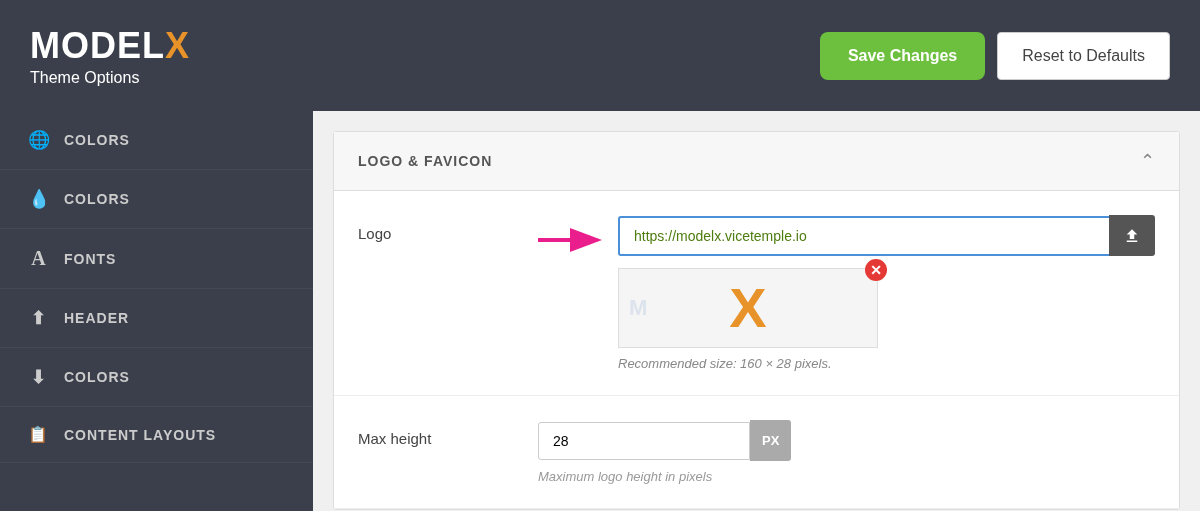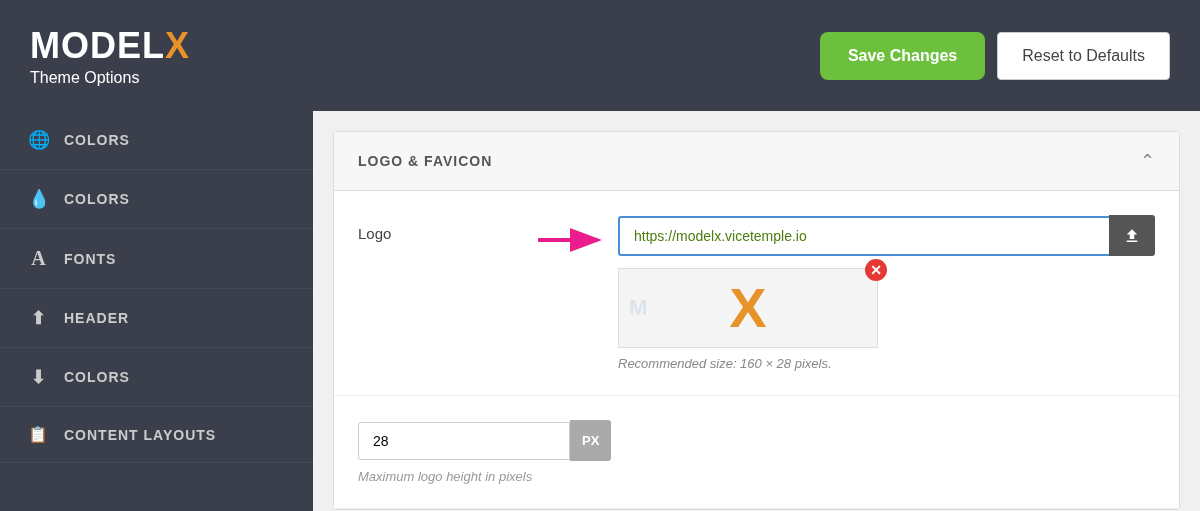--- a/index.html
+++ b/index.html
@@ -328,20 +328,21 @@
                   <div class="remove-badge">✕</div>
                 </div>
               </div>
               <div class="logo-rec-text">Recommended size: 160 × 28 pixels.</div>
             </div>
           </div>
         </div>
       </div>
 
       <div class="panel-row">
+        <div class="panel-row-label">Max height</div>
         <div class="panel-row-content">
           <div class="max-height-input-wrap">
             <input class="max-height-input" type="text" value="28" style="">
             <div class="px-badge">PX</div>
           </div>
           <div class="max-height-hint">Maximum logo height in pixels</div>
         </div>
       </div>
 
     </div>

